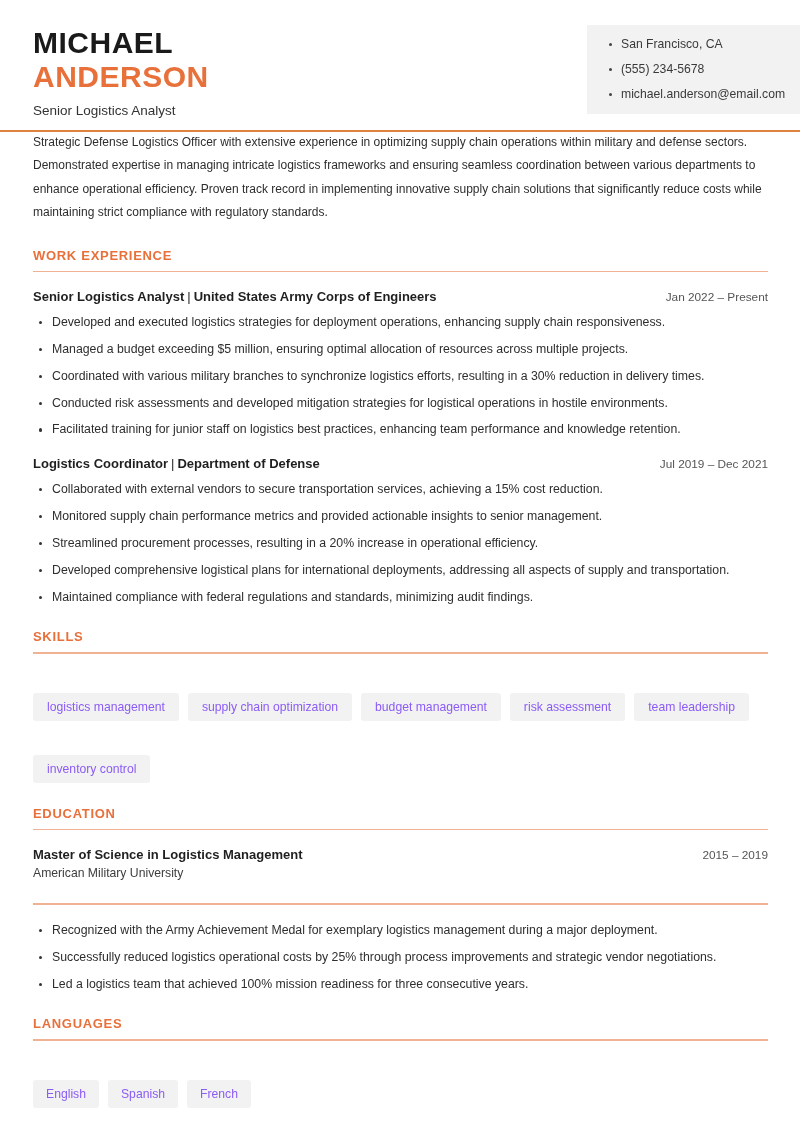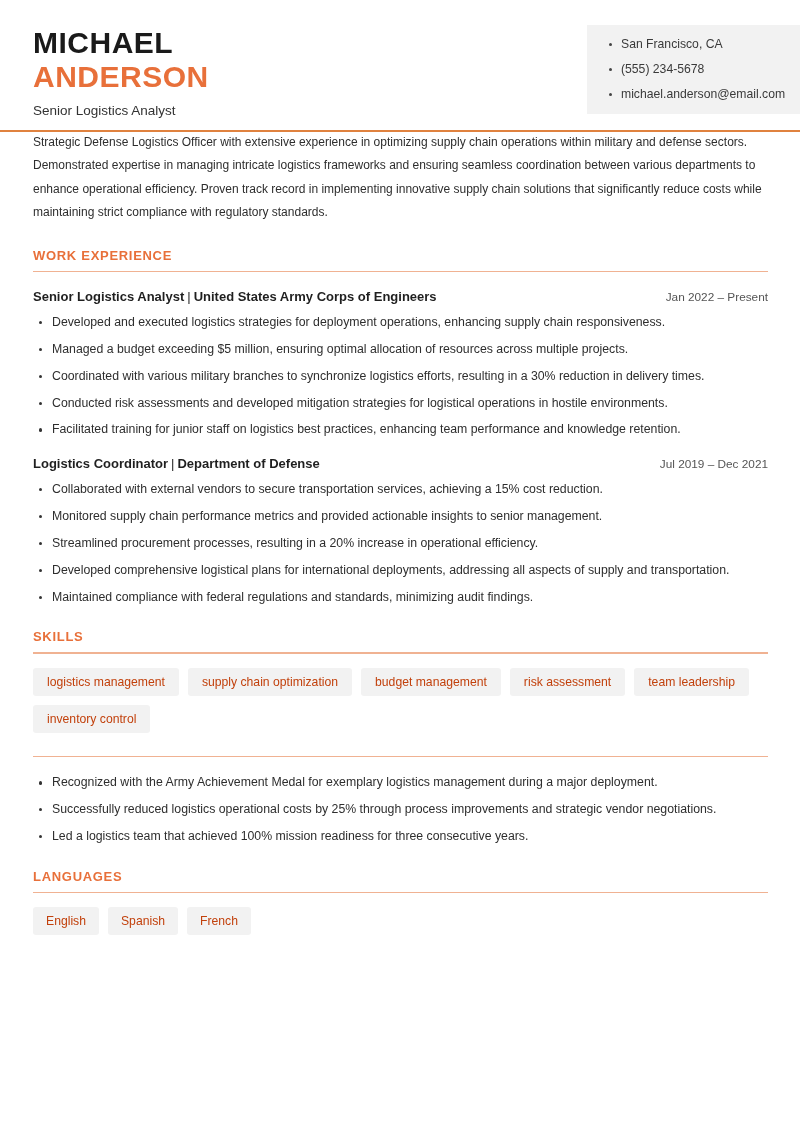--- a/index.html
+++ b/index.html
@@ -186,23 +186,24 @@
     flex-wrap: wrap;
     gap: 9px;
     width: 735px;
   }
 
   .chip {
     background: #f2f2f2;
     border-radius: 3px;
     padding: 7px 14px;
     font-size: 12.2px;
-    color: #c2410c;
+    color: #8b5cf6;
     line-height: 1.15;
     white-space: nowrap;
+    margin-top: 25px;
   }
 
   .chips-lang .chip { padding: 7px 13px; }
 </style>
 </head>
 <body>
 
 <div class="page">
 
   <div class="header">
@@ -269,20 +270,31 @@
       <div class="chips">
         <span class="chip">logistics management</span>
         <span class="chip">supply chain optimization</span>
         <span class="chip">budget management</span>
         <span class="chip">risk assessment</span>
         <span class="chip">team leadership</span>
         <span class="chip">inventory control</span>
       </div>
     </div>
 
+    <div class="section">
+      <div class="section-title">EDUCATION</div>
+      <div class="section-rule"></div>
+      <div class="entry">
+        <div class="entry-head">
+          <div class="entry-title">Master of Science in Logistics Management</div>
+          <div class="entry-date">2015 – 2019</div>
+        </div>
+        <div class="entry-sub">American Military University</div>
+      </div>
+    </div>
 
     <div class="section">
       <div class="section-rule"></div>
       <ul class="bullets" style="margin-top:17px;">
         <li>Recognized with the Army Achievement Medal for exemplary logistics management during a major deployment.</li>
         <li>Successfully reduced logistics operational costs by 25% through process improvements and strategic vendor negotiations.</li>
         <li>Led a logistics team that achieved 100% mission readiness for three consecutive years.</li>
       </ul>
     </div>
 

